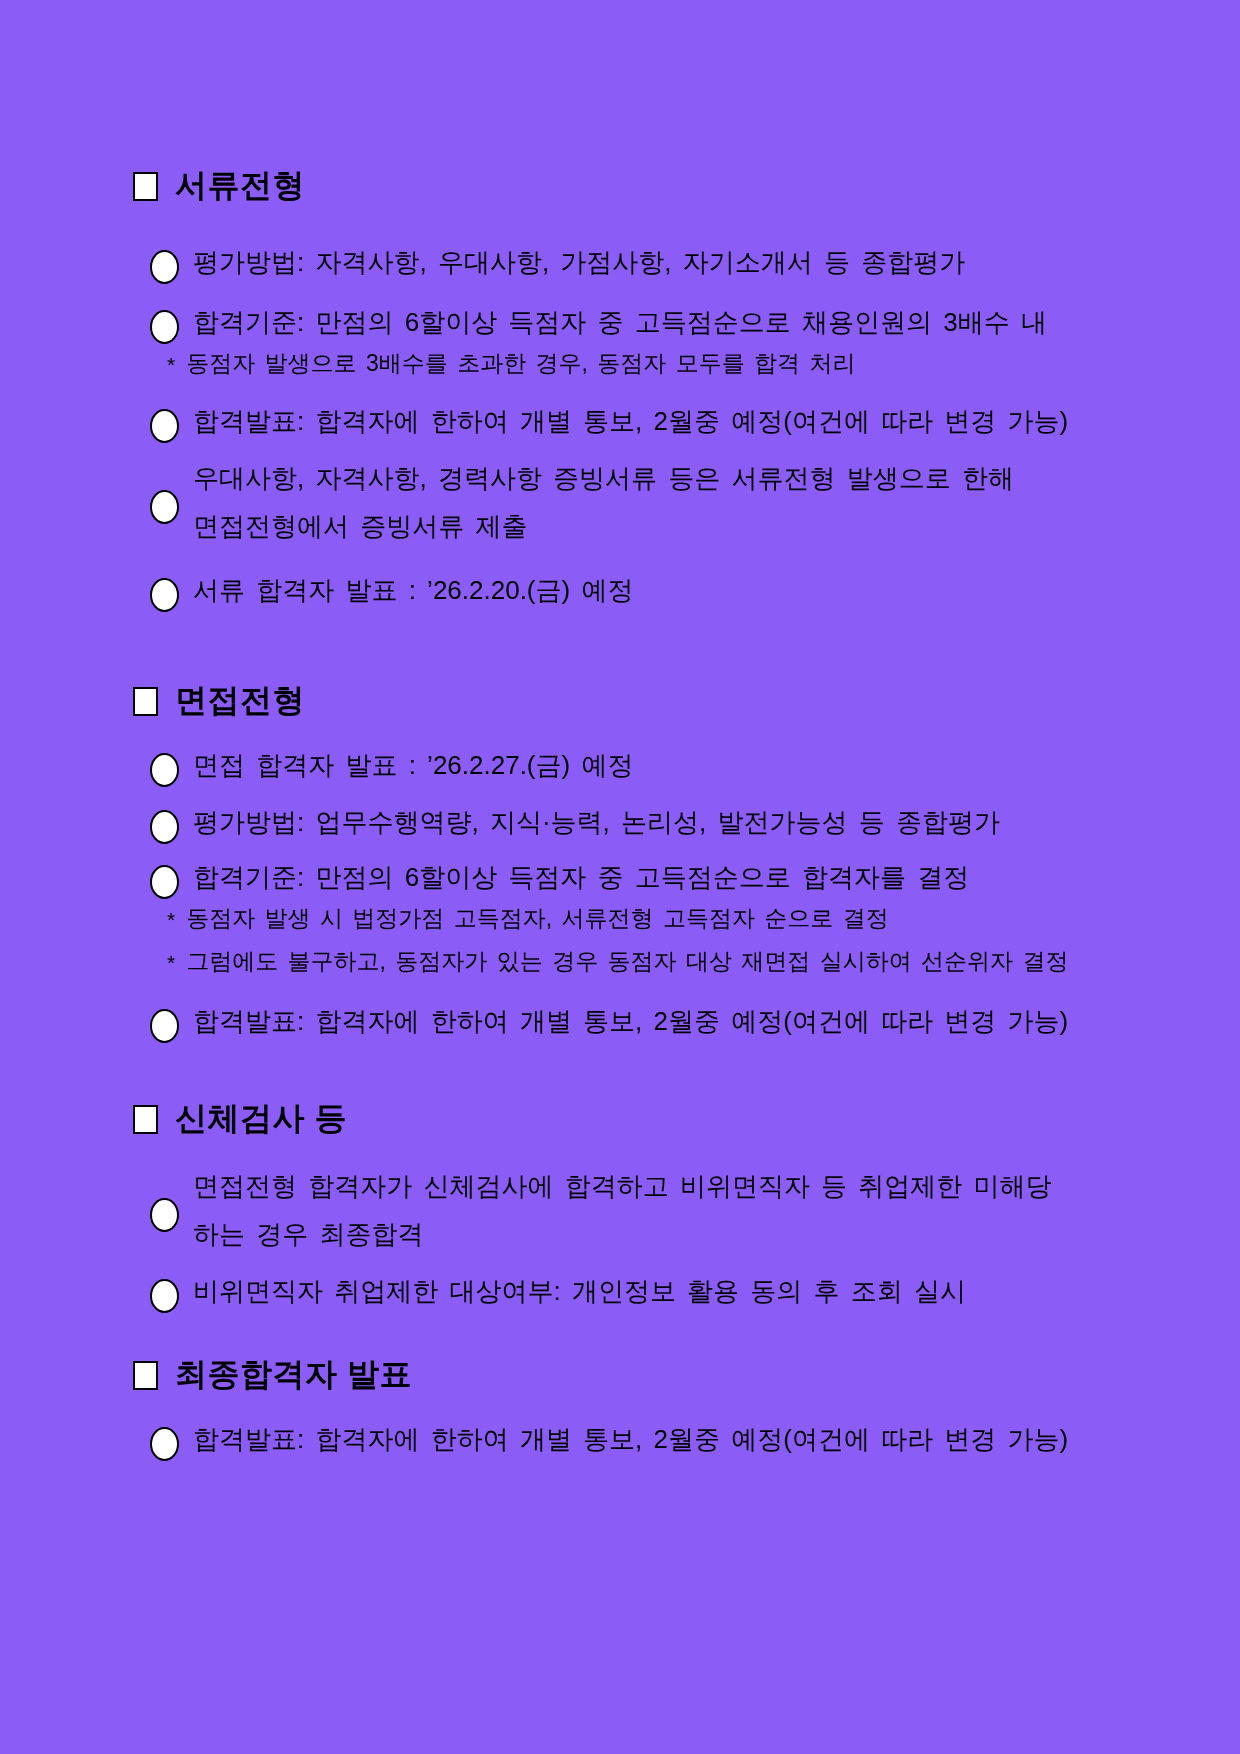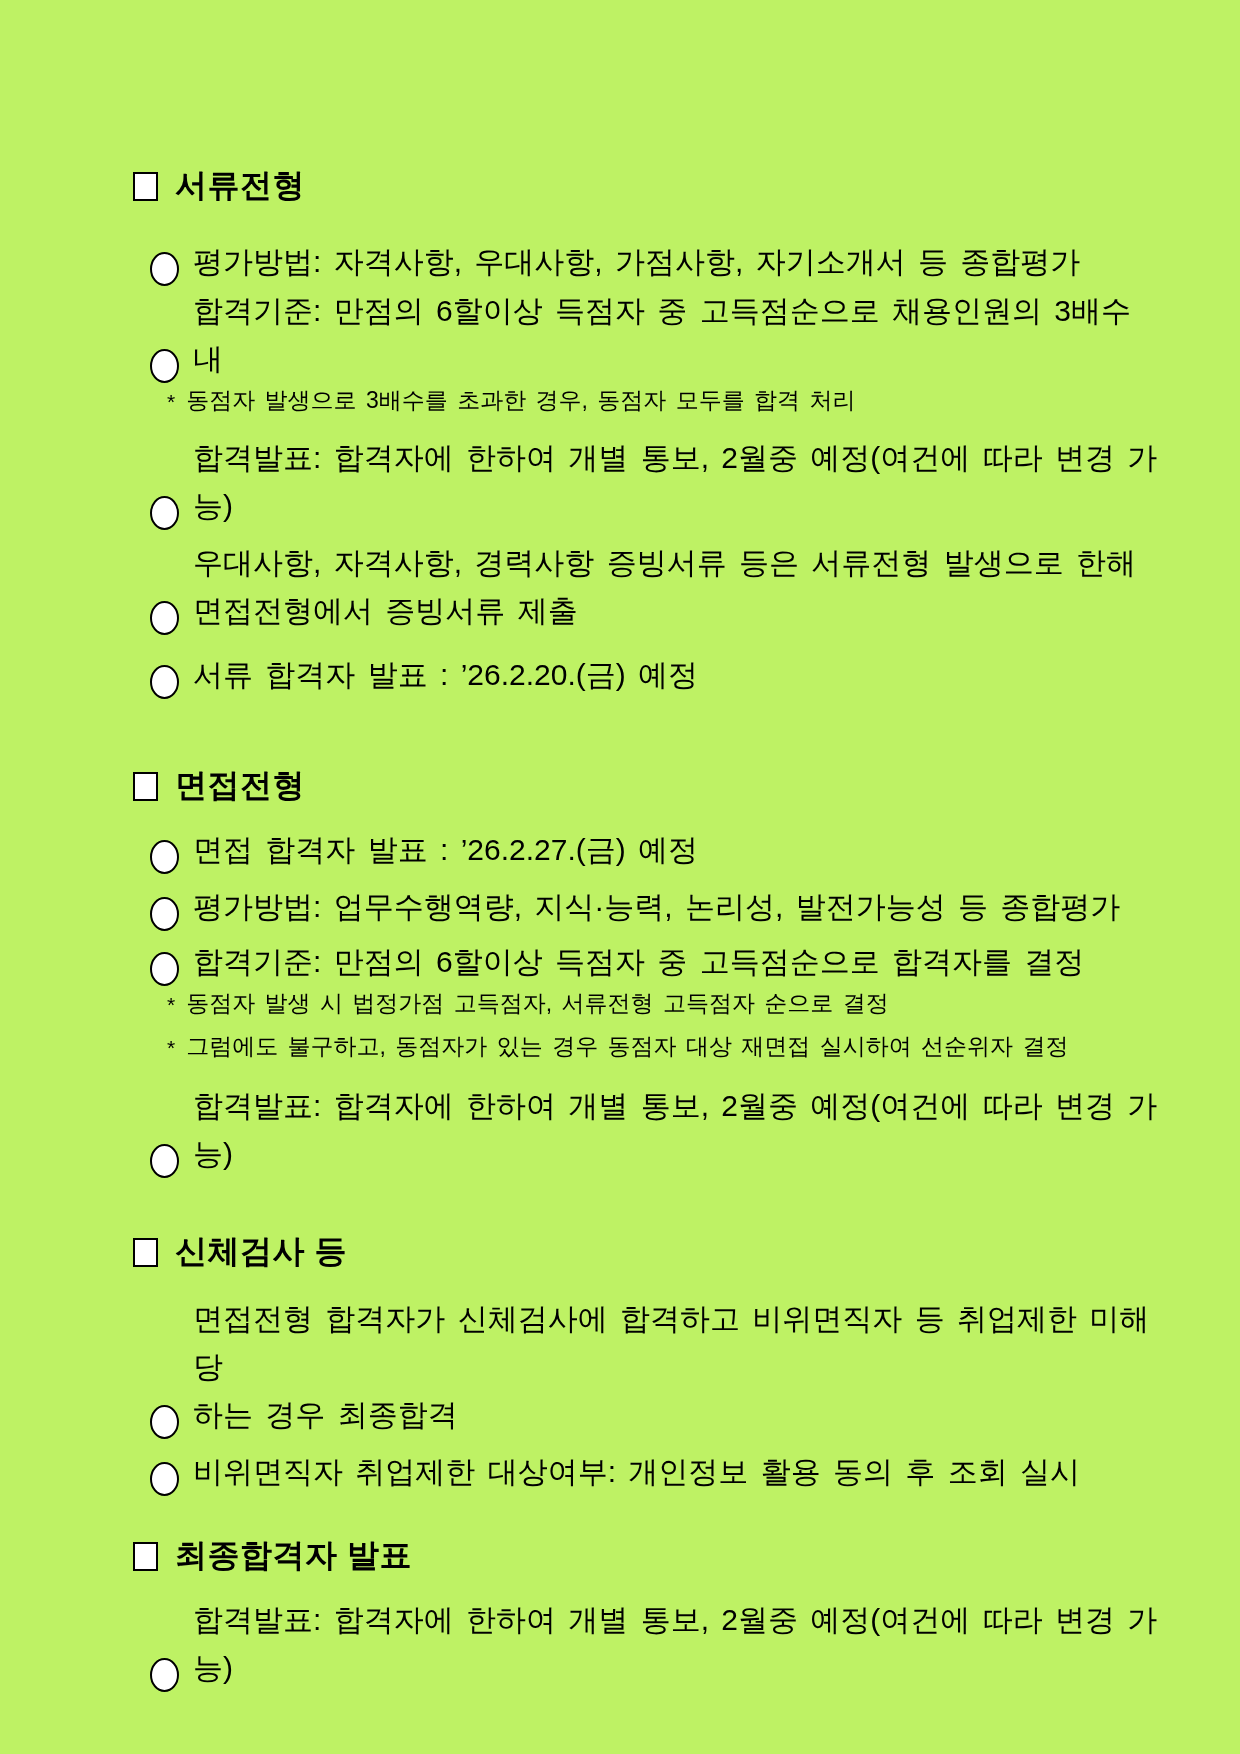--- a/index.html
+++ b/index.html
@@ -11,21 +11,21 @@
     width: 1240px;
     height: 1754px;
     font-family: "Liberation Sans", "DejaVu Sans", sans-serif;
     color: #000000;
     overflow: hidden;
   }
   .page {
     position: relative;
     width: 1240px;
     height: 1754px;
-    background: #bef264;
+    background: #8b5cf6;
   }
   .content {
     padding-top: 166px;
   }
   
   .sec-header {
     display: flex;
     align-items: center;
     padding-left: 133px;
     height: 40px;
@@ -40,24 +40,24 @@
   }
   .sec-title {
     font-size: 32px;
     font-weight: bold;
     letter-spacing: 0.5px;
     white-space: nowrap;
   }
   
   .item {
     display: flex;
-    align-items: flex-end;
+    align-items: center;
     padding-left: 150px;
     padding-right: 70px;
-    font-size: 30px;
+    font-size: 26px;
     line-height: 48px;
     word-spacing: 4px;
   }
   .ci-bullet {
     flex: none;
     width: 25px;
     height: 30px;
     border: 2px solid #000;
     border-radius: 50%;
     margin-top: 9px;
@@ -95,21 +95,21 @@
       <span class="sec-title">서류전형</span>
     </div>
 
     <div class="item" style="margin-top:32px">
       <span class="ci-bullet"></span>
       <div class="text">
         <div>평가방법: 자격사항, 우대사항, 가점사항, 자기소개서 등 종합평가</div>
       </div>
     </div>
 
-    <div class="item" style="margin-top:1px">
+    <div class="item" style="margin-top:12px">
       <span class="ci-bullet"></span>
       <div class="text">
         <div>합격기준: 만점의 6할이상 득점자 중 고득점순으로 채용인원의 3배수 내</div>
       </div>
     </div>
 
     <div class="note" style="margin-top:0px">
       <span class="marker">*</span>
       <div class="text">동점자 발생으로 3배수를 초과한 경우, 동점자 모두를 합격 처리</div>
     </div>

